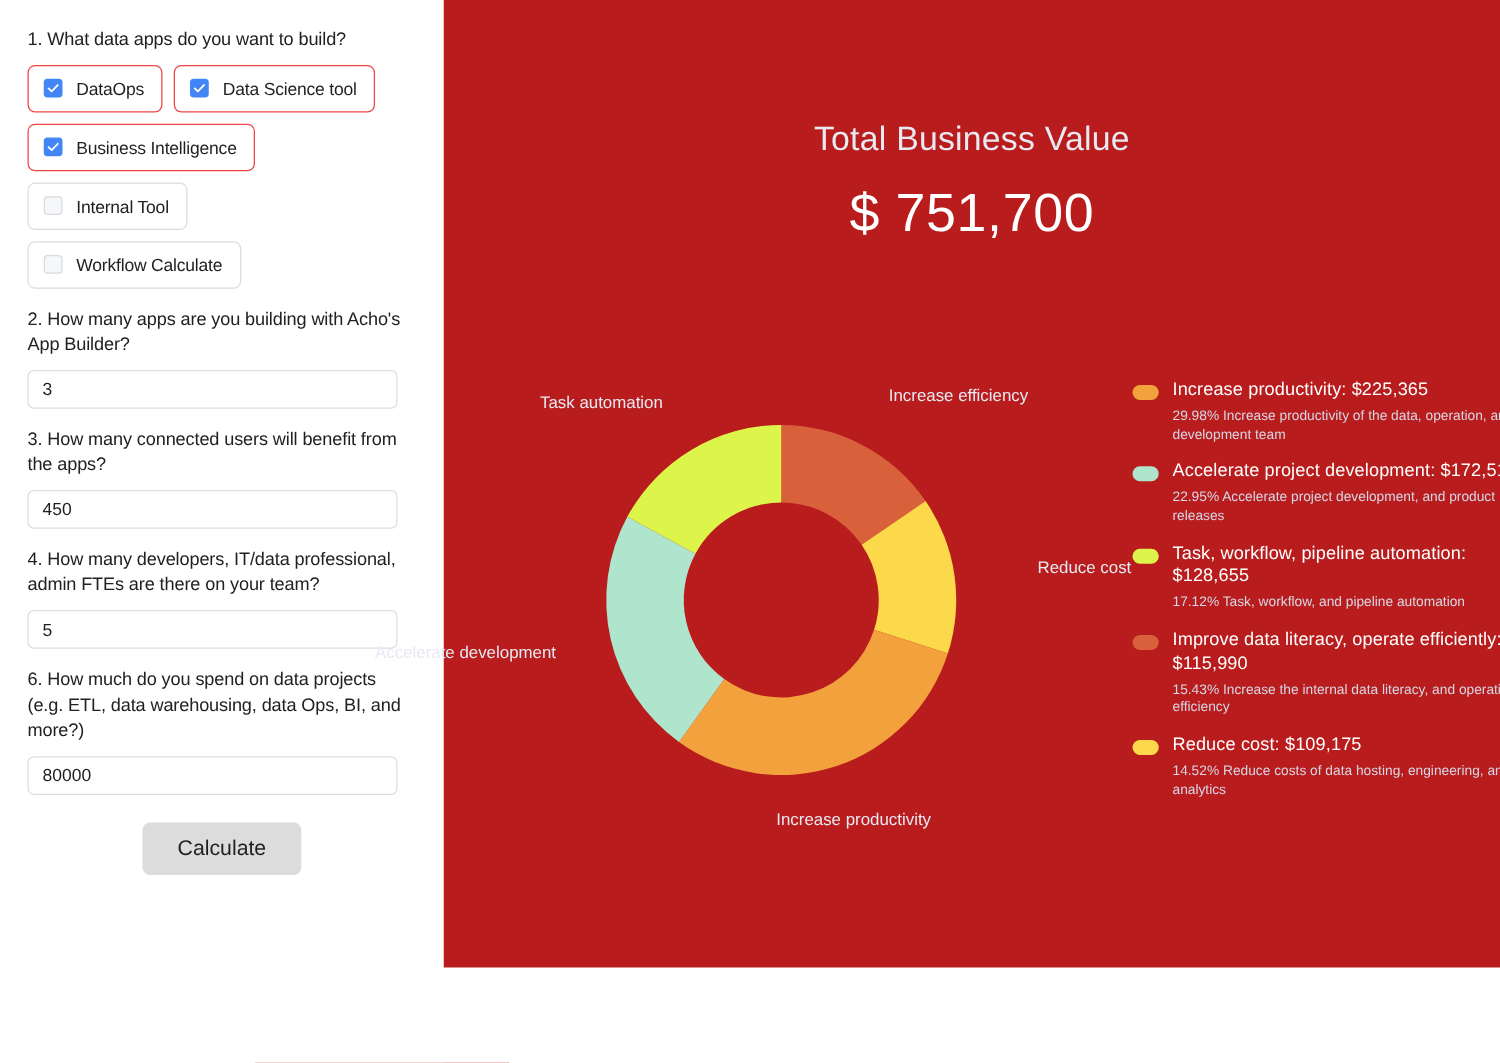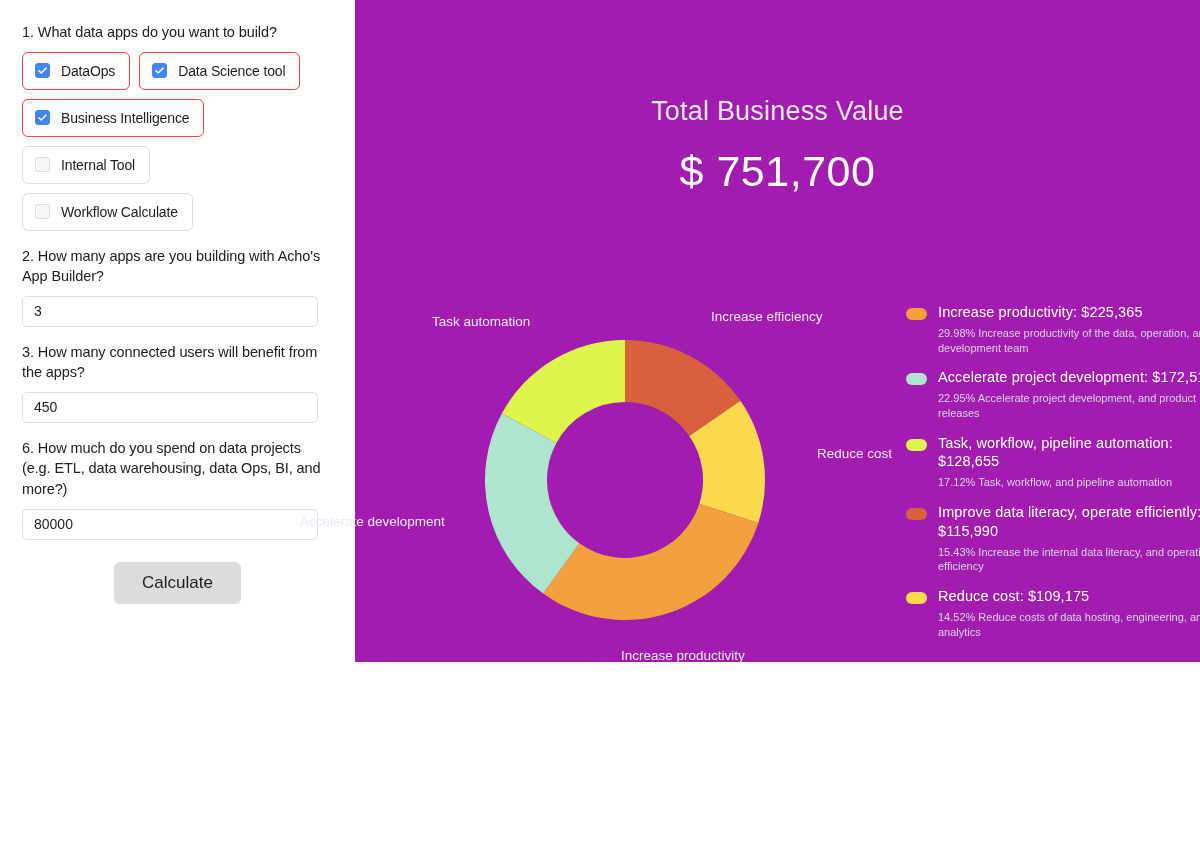--- a/index.html
+++ b/index.html
@@ -81,22 +81,22 @@
     padding: 11px 28px;
     font-family: "Liberation Sans", sans-serif;
     font-size: 17px;
     color: #1f1f1f;
     cursor: pointer;
   }
 
   
   .result-panel {
     flex: 1 1 auto;
-    height: 662px;
-    background: #a21caf;
+    height: 774px;
+    background: #b91c1c;
     position: relative;
     color: #fff;
   }
   .rp-title {
     text-align: center;
     font-size: 27px;
     color: #e9e9f2;
     font-weight: 400;
     padding-top: 96px;
     letter-spacing: 0.2px;
@@ -209,20 +209,24 @@
     <div class="q-block">
       <div class="q-label">2. How many apps are you building with Acho's App Builder?</div>
       <input class="text-input" value="3" style="">
     </div>
 
     <div class="q-block">
       <div class="q-label">3. How many connected users will benefit from the apps?</div>
       <input class="text-input" value="450" style="">
     </div>
 
+    <div class="q-block">
+      <div class="q-label">4. How many developers, IT/data professional, admin FTEs are there on your team?</div>
+      <input class="text-input" value="5" style="">
+    </div>
 
 
     <div class="q-block">
       <div class="q-label">6. How much do you spend on data projects (e.g. ETL, data warehousing, data Ops, BI, and more?)</div>
       <input class="text-input" value="80000" style="">
     </div>
 
     <div class="calc-wrap">
       <button class="calc-btn">Calculate</button>
     </div>
@@ -252,21 +256,21 @@
        A 140 140 0 0 1 -123.167926409992 -66.5557052690661
        L -68.62213042842411 -37.0810357927654
        A 78 78 0 0 0 -45.58841162733069 63.29057374757366 Z" fill="#aee5cc"></path>
             <path d="M -123.167926409992 -66.5557052690661
        A 140 140 0 0 1 -2.5717582782094416e-14 -140
        L -1.432836755002403e-14 -78
        A 78 78 0 0 0 -68.62213042842411 -37.0810357927654 Z" fill="#ddf54b"></path>
           </g>
       </svg>
       <div class="chart-lbl" id="lbl0" style="left: 356px; top: 29px;">Increase efficiency</div>
-      <div class="chart-lbl" id="lbl1" style="left: 462px; top: 166px;">Reduce cost</div>
+      <div class="chart-lbl" id="lbl1" style="left: 475px; top: 166px;">Reduce cost</div>
       <div class="chart-lbl" id="lbl2" style="left: 266px; top: 368px;">Increase productivity</div>
       <div class="chart-lbl" id="lbl3" style="left: -55px; top: 234px;">Accelerate development</div>
       <div class="chart-lbl" id="lbl4" style="left: 77px; top: 34px;">Task automation</div>
     </div>
 
     <div class="legend" id="legend-root">
         <div class="leg-item">
           <span class="swatch" style="background: rgb(243, 161, 60);"></span>
           <div class="leg-body">
             <div class="leg-title">Increase productivity: $225,365</div>

